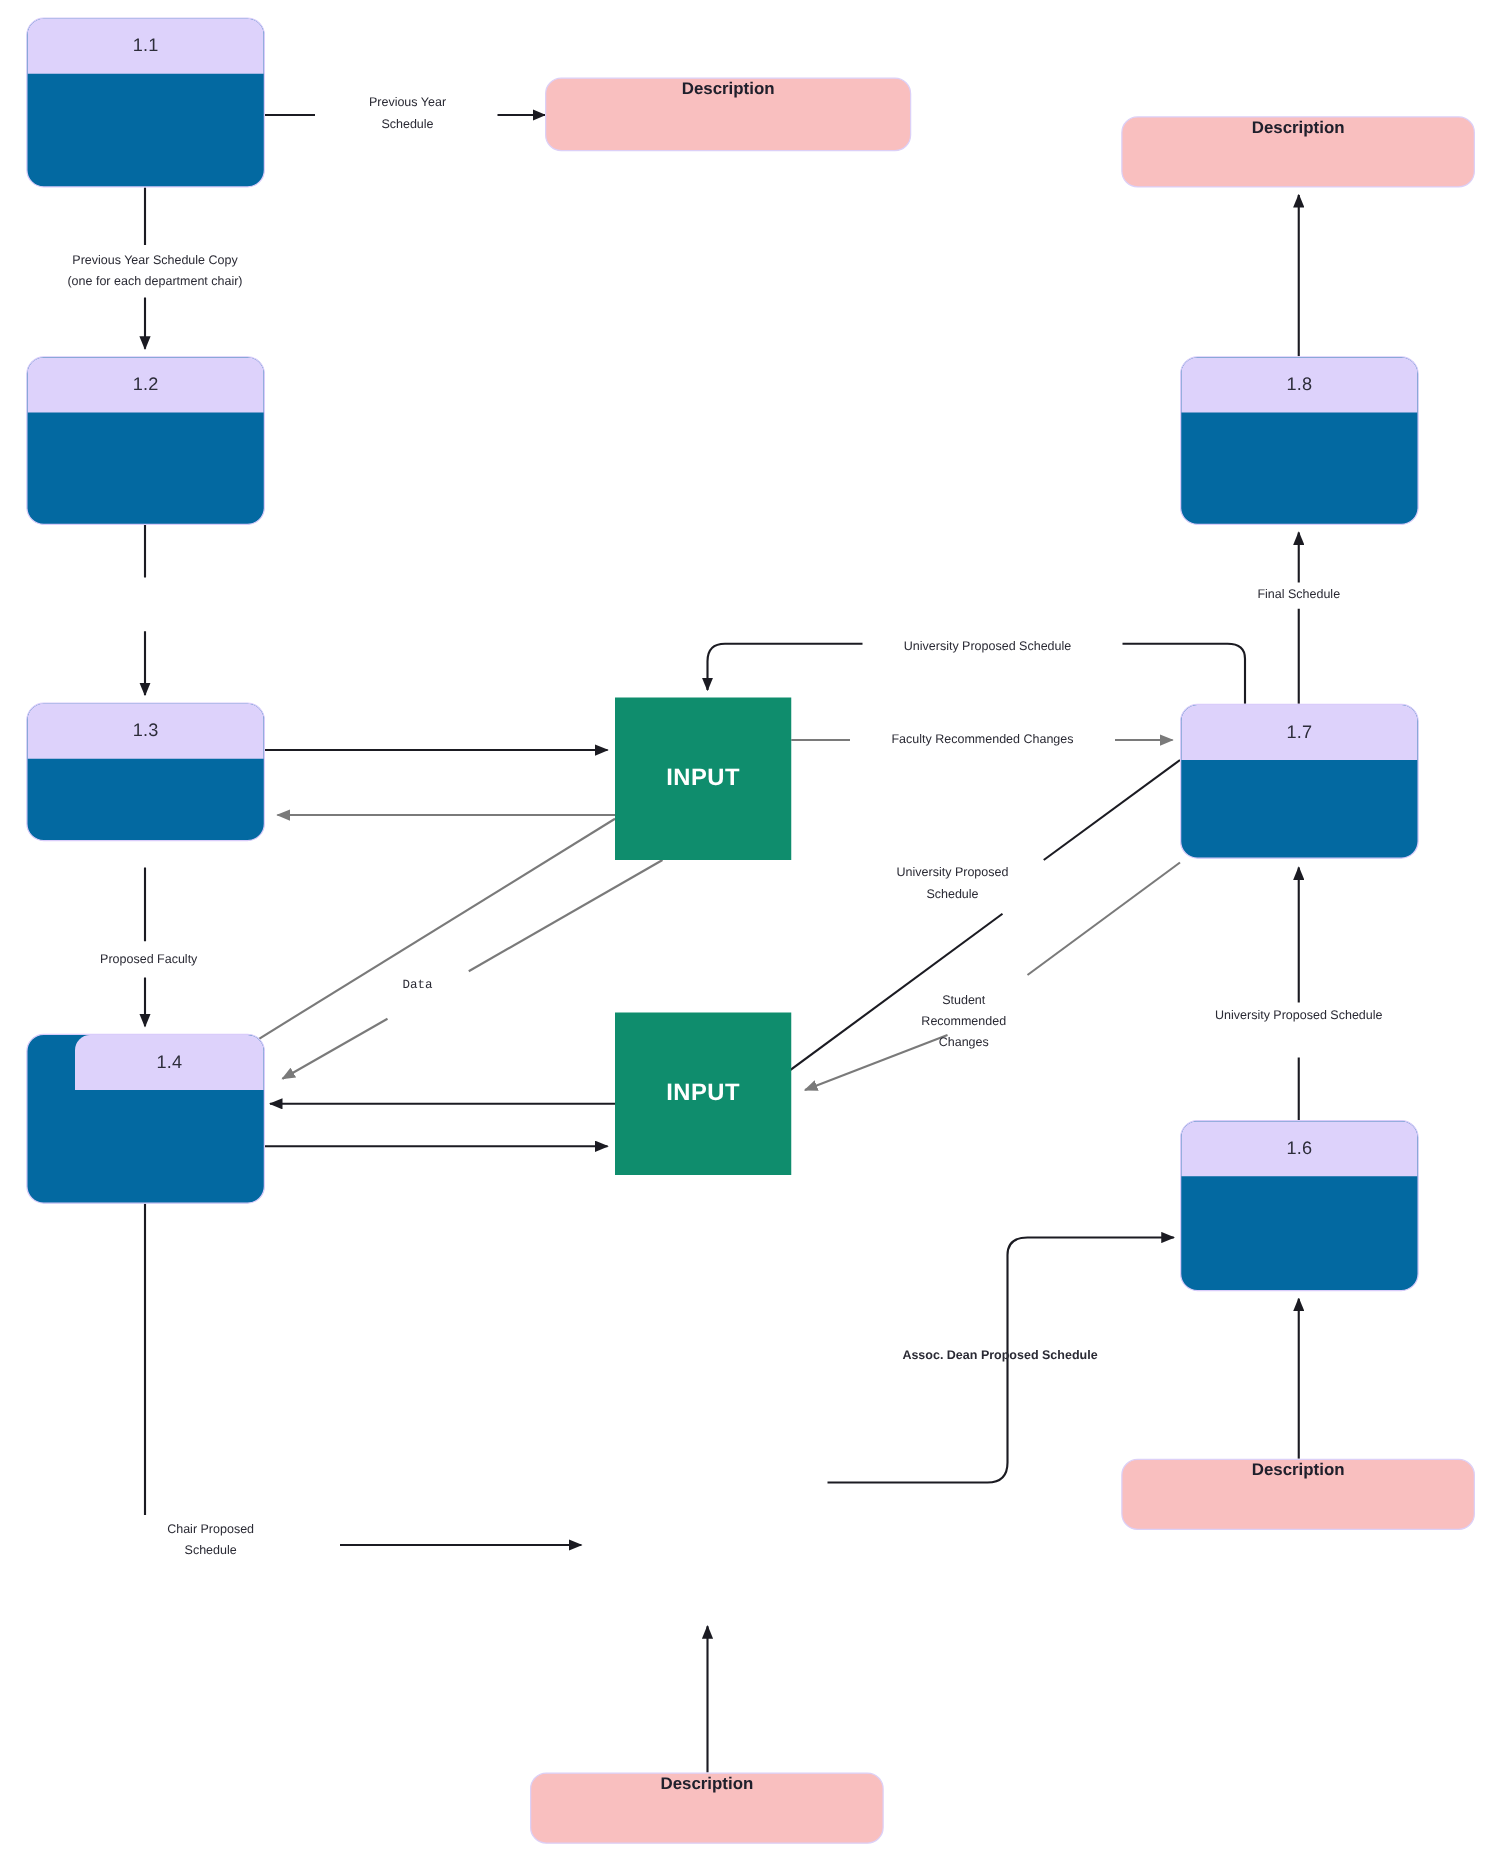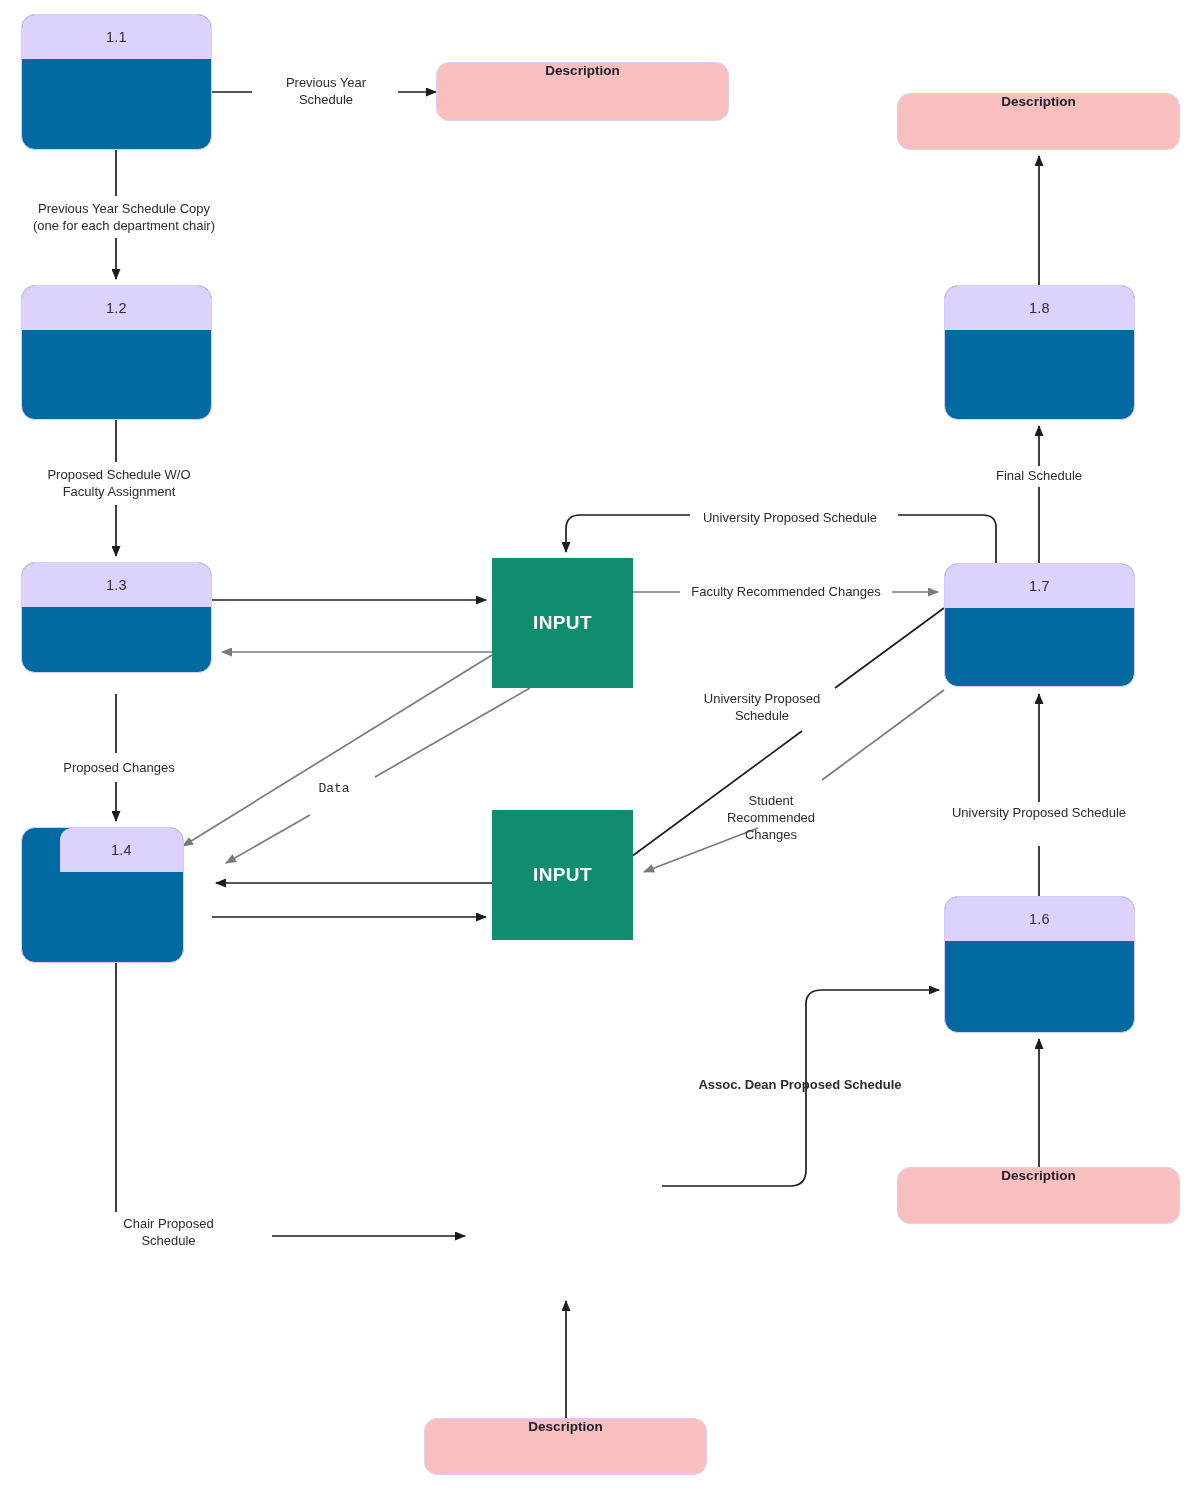--- a/index.html
+++ b/index.html
@@ -84,21 +84,21 @@
   }
   .input-label {
     font-size: 19px;
     font-weight: bold;
     color: #ffffff;
     letter-spacing: 0.4px;
   }
   
   .flow-label {
     position: absolute;
-    font-size: 13px;
+    font-size: 10px;
     line-height: 17px;
     color: #2a2a34;
     text-align: center;
     white-space: pre-line;
     background: transparent;
   }
 </style>
 </head>
 <body>
 
@@ -189,21 +189,21 @@
     <div class="proc-body"></div>
   </div>
 
   <div class="proc-box" style="left:21px; top:562px; width:191px; height:111px;">
     <div class="proc-head">
       <span class="proc-id">1.3</span>
     </div>
     <div class="proc-body"></div>
   </div>
 
-  <div class="proc-box" style="left:21px; top:827px; width:163px; height:136px;padding-left:38px;">
+  <div class="proc-box" style="left:21px; top:827px; width:191px; height:136px;padding-left:38px;">
     <div class="proc-head">
       <span class="proc-id">1.4</span>
     </div>
     <div class="proc-body"></div>
   </div>
 
 
   <div class="proc-box" style="left:944px; top:896px; width:191px; height:137px;">
     <div class="proc-head">
       <span class="proc-id">1.6</span>
@@ -248,24 +248,22 @@
   <div class="desc-box" style="left:424px; top:1418px; width:283px; height:57px;">
     <span class="desc-label">Description</span>
   </div>
 
   <div class="flow-label" style="left:252px; top:74px; width:148px;">Previous Year
 Schedule</div>
 
   <div class="flow-label" style="left:0px; top:200px; width:248px;">Previous Year Schedule Copy
 (one for each department chair)</div>
 
-  <div class="flow-label" style="left:6px; top:466px; width:226px;">Proposed Schedule W/O
-Faculty Assignment</div>
-
-  <div class="flow-label" style="left:6px; top:759px; width:226px;">Proposed Changes</div>
+
+  <div class="flow-label" style="left:6px; top:759px; width:226px;">Proposed Faculty</div>
 
   <div class="flow-label" style="left:289px; top:780px; width:90px;font-family:Liberation Mono, monospace;">Data</div>
 
   <div class="flow-label" style="left:72px; top:1215px; width:193px;">Chair Proposed
 Schedule</div>
 
   <div class="flow-label" style="left:640px; top:1076px; width:320px;font-weight:bold;">Assoc. Dean Proposed Schedule</div>
 
   <div class="flow-label" style="left:690px; top:509px; width:200px;">University Proposed Schedule</div>
 

